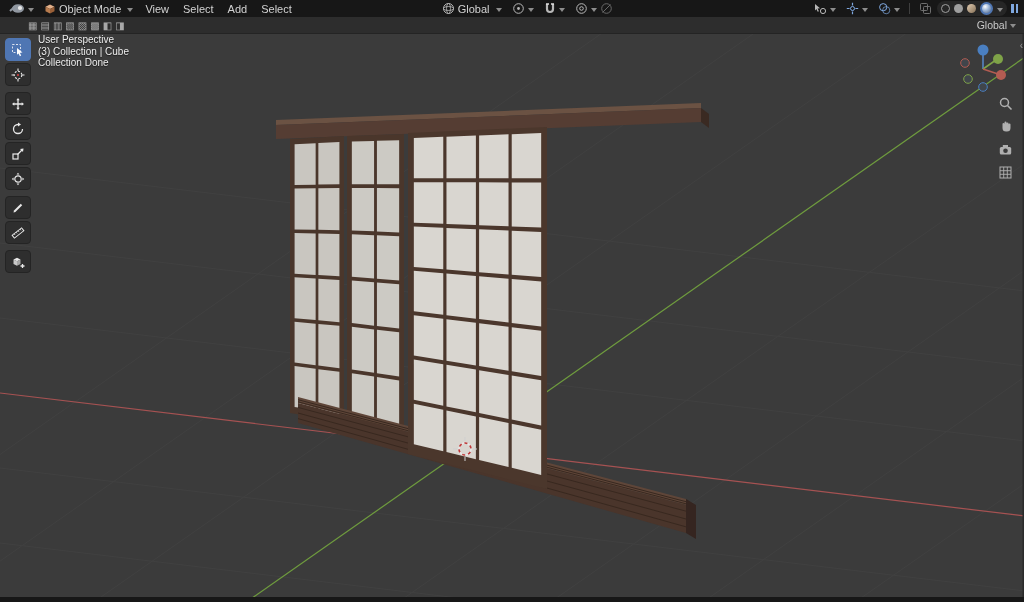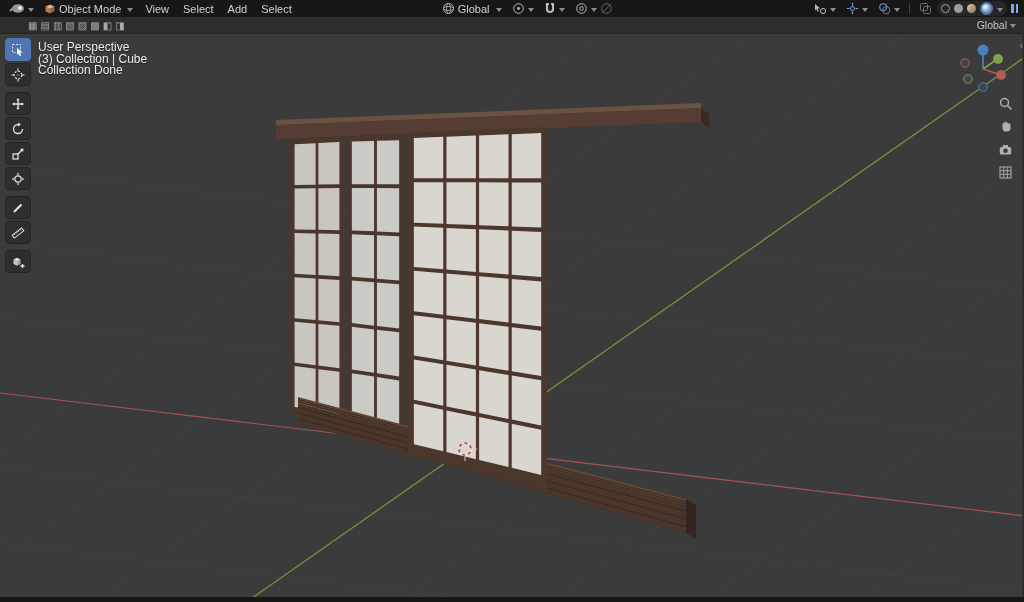--- a/index.html
+++ b/index.html
@@ -26,21 +26,21 @@
   .pausebars{display:flex;gap:2px;margin:0 6px 0 4px;}
   .pausebars i{display:block;width:2.5px;height:9px;background:#7fa8e0;}
   
   .toolsettings{position:absolute;top:17px;left:0;right:0;height:17px;background:#2d2d2d;
                 display:flex;align-items:center;justify-content:space-between;
                 font-size:10.5px;color:#c8c8c8;padding:0 8px 0 28px;z-index:10;border-bottom:1px solid #242424;box-sizing:border-box;}
   .modeicons{color:#a8a8a8;font-size:10px;letter-spacing:3px;}
   
   .viewport{position:absolute;top:34px;left:0;right:0;height:563px;}
   #scene{position:absolute;top:0;left:0;}
-  .vinfo{position:absolute;left:38px;top:8px;font-size:12px;line-height:11.5px;color:#ececec;
+  .vinfo{position:absolute;left:38px;top:0;font-size:10px;line-height:11.5px;color:#ececec;
          text-shadow:0 1px 1px rgba(0,0,0,.55);}
   
   .tools{position:absolute;left:5px;top:4px;width:26px;}
   .tbtn{width:26px;height:23px;border-radius:4px;background:#2e2e2e;border:1px solid #242424;
         box-sizing:border-box;display:flex;align-items:center;justify-content:center;margin-bottom:2px;}
   .tbtn.active{background:#4f76b3;border-color:#4f76b3;}
   .tgap{height:4px;}
   
   .gizmo{position:absolute;right:12px;top:6px;}
   .navbtns{position:absolute;right:10px;top:62px;display:flex;flex-direction:column;gap:7px;align-items:center;}

